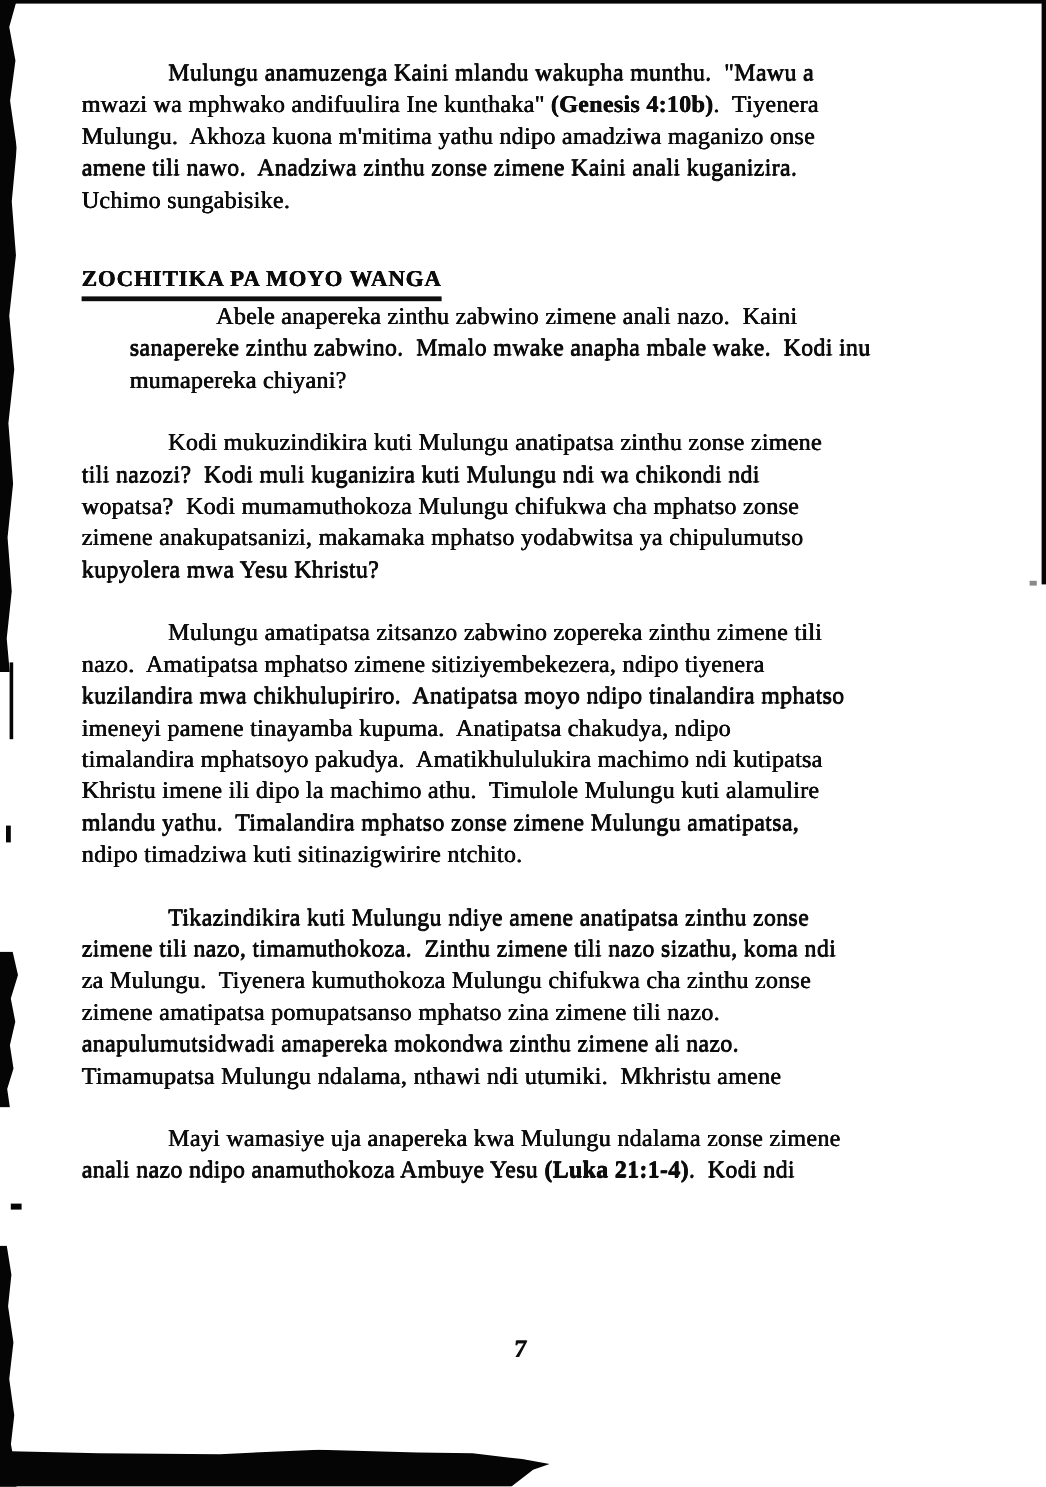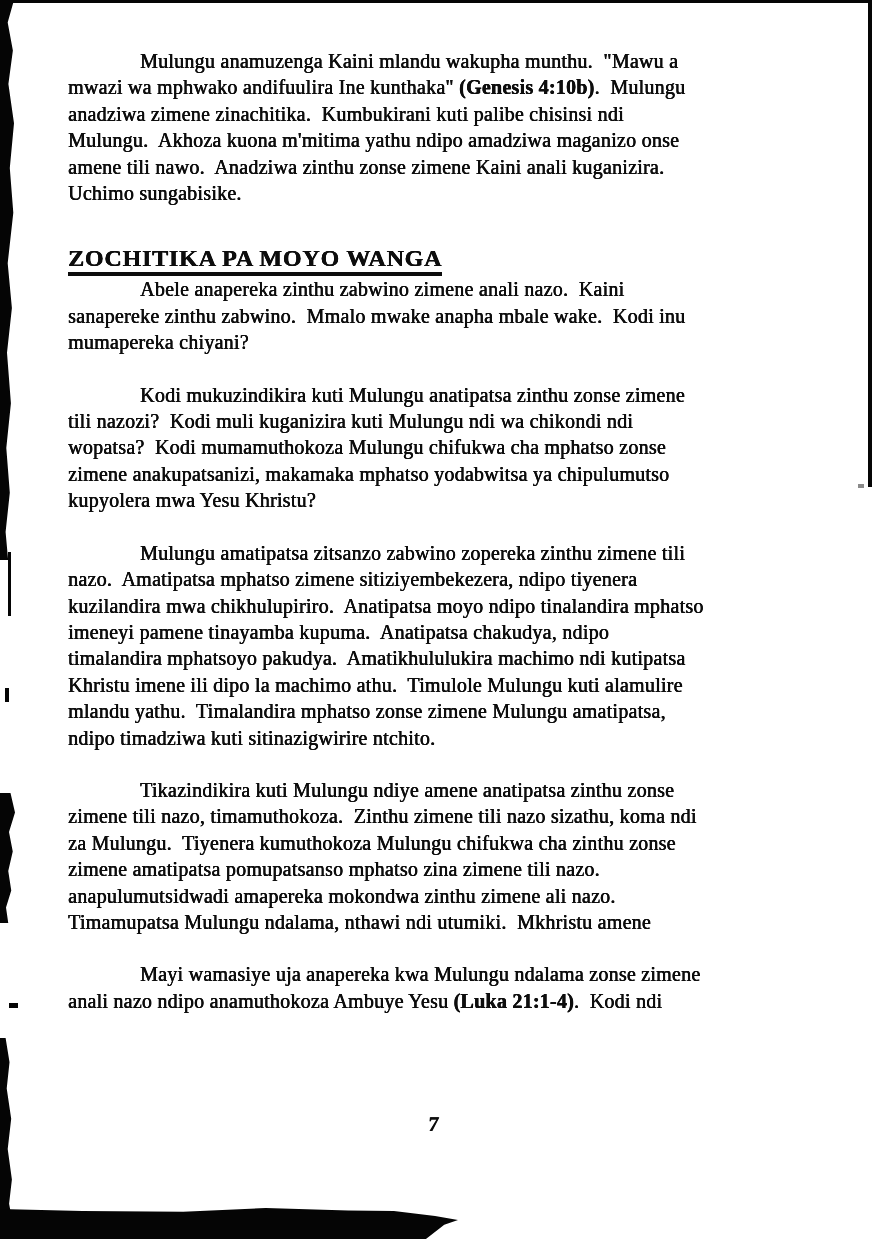--- a/index.html
+++ b/index.html
@@ -19,24 +19,24 @@
     left:68px;top:48px;width:748px;
     font-size:20px;
     line-height:26.4px;
     letter-spacing:0.25px;
     
     text-shadow:0.45px 0 0 currentColor, 0 0.3px 0 currentColor;
   }
   .para{margin:0;}
   .para + .para{margin-top:26px;}
   .heading{margin-top:38px;line-height:28px;}
-  .heading + .para{margin-top:0;}
+  .heading + .para{margin-top:0;margin-left:40px;}
   .heading .heading-underline{
     font-weight:bold;
-    font-size:24px;
+    font-size:19px;
     letter-spacing:0.8px;
     border-bottom:4px solid var(--ink,#0d0d0d);
     padding-bottom:0px;
     display:inline-block;
   }
   .line{white-space:pre;}
   .line.indent{padding-left:72px;}
   .bold{font-weight:bold;}
   
   .page-number{
@@ -83,22 +83,21 @@
   <div class="artifact art-left-line-tail"></div>
   <div class="artifact art-left-dot-a"></div>
   <div class="artifact art-left-stripe-mid"></div>
   <div class="artifact art-left-dash"></div>
   <div class="artifact art-left-stripe-lower"></div>
   <div class="artifact art-bottom-wedge"></div>
 
   <div class="text-block">
       <div class="para">
         <div class="line indent"><span>Mulungu anamuzenga Kaini mlandu wakupha munthu.  "Mawu a</span></div>
-        <div class="line"><span>mwazi wa mphwako andifuulira Ine kunthaka" </span><span class="bold">(Genesis 4:10b)</span><span>.  Mulungu</span></div>
-        <div class="line"><span>anadziwa zimene zinachitika.  Kumbukirani kuti palibe chisinsi ndi</span></div>
+        <div class="line"><span>mwazi wa mphwako andifuulira Ine kunthaka" </span><span class="bold">(Genesis 4:10b)</span><span>.  Tiyenera</span></div>
         <div class="line"><span>Mulungu.  Akhoza kuona m'mitima yathu ndipo amadziwa maganizo onse</span></div>
         <div class="line"><span>amene tili nawo.  Anadziwa zinthu zonse zimene Kaini anali kuganizira.</span></div>
         <div class="line"><span>Uchimo sungabisike.</span></div>
       </div>
       <div class="heading"><span class="heading-underline">ZOCHITIKA PA MOYO WANGA</span></div>
       <div class="para">
         <div class="line indent"><span>Abele anapereka zinthu zabwino zimene anali nazo.  Kaini</span></div>
         <div class="line"><span>sanapereke zinthu zabwino.  Mmalo mwake anapha mbale wake.  Kodi inu</span></div>
         <div class="line"><span>mumapereka chiyani?</span></div>
       </div>

